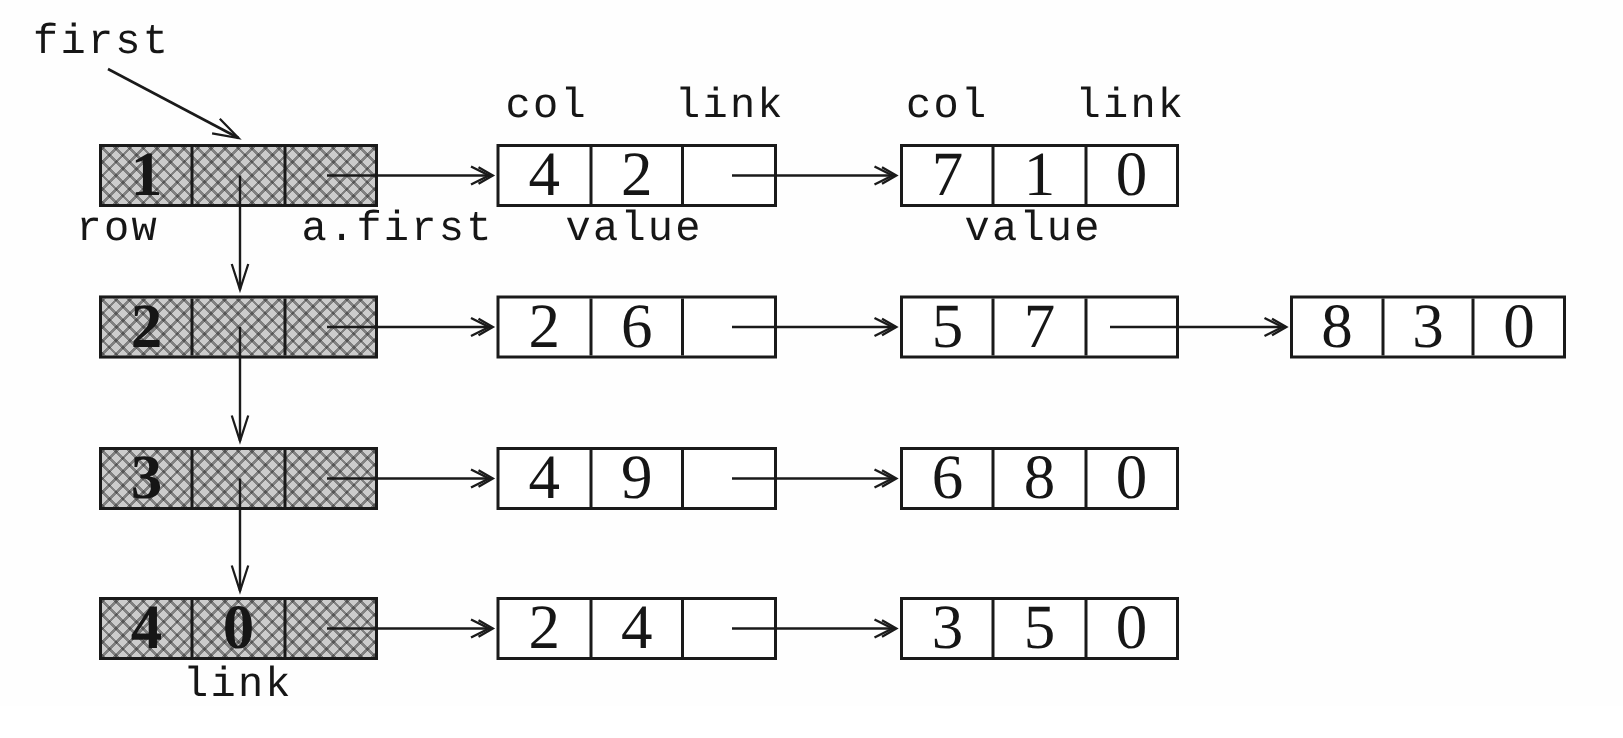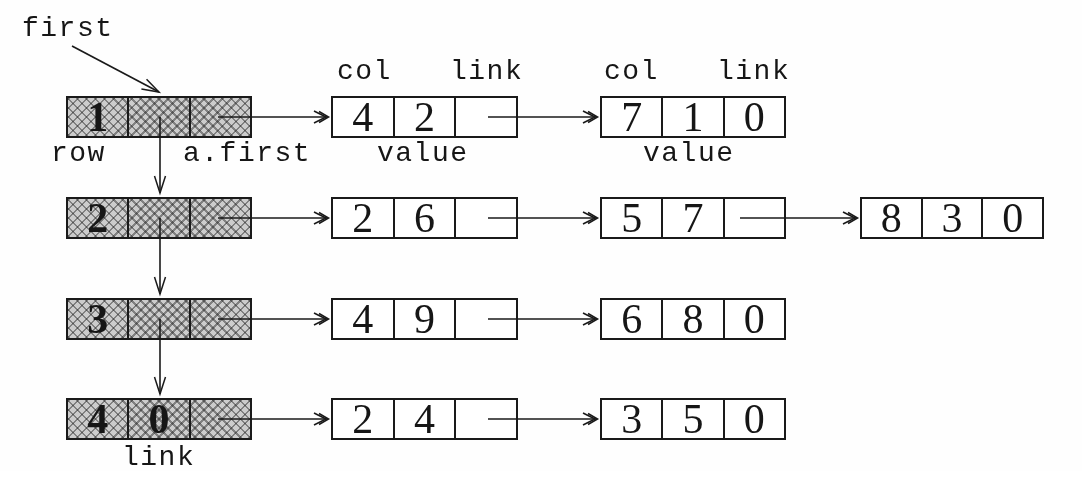--- a/index.html
+++ b/index.html
@@ -60,21 +60,21 @@
 <body>
 
 <div class="canvas">
 
   <div class="lbl" style="left:22px;top:16px">first</div>
   <div class="lbl" style="left:337px;top:59px">col</div>
   <div class="lbl" style="left:450px;top:59px">link</div>
   <div class="lbl" style="left:604px;top:59px">col</div>
   <div class="lbl" style="left:717px;top:59px">link</div>
   <div class="lbl" style="left:51px;top:141px">row</div>
-  <div class="lbl" style="left:183px;top:141px">a.first</div>
+  <div class="lbl" style="left:201px;top:141px">a.first</div>
   <div class="lbl" style="left:377px;top:141px">value</div>
   <div class="lbl" style="left:643px;top:141px">value</div>
   <div class="lbl" style="left:122px;top:445px">link</div>
 
   <div class="node hatched" style="left:66px;top:96px;width:186px">
     <div class="cell">1</div>
     <div class="cell"></div>
     <div class="cell"></div>
   </div>
   <div class="node" style="left:331px;top:96px;width:187px">

